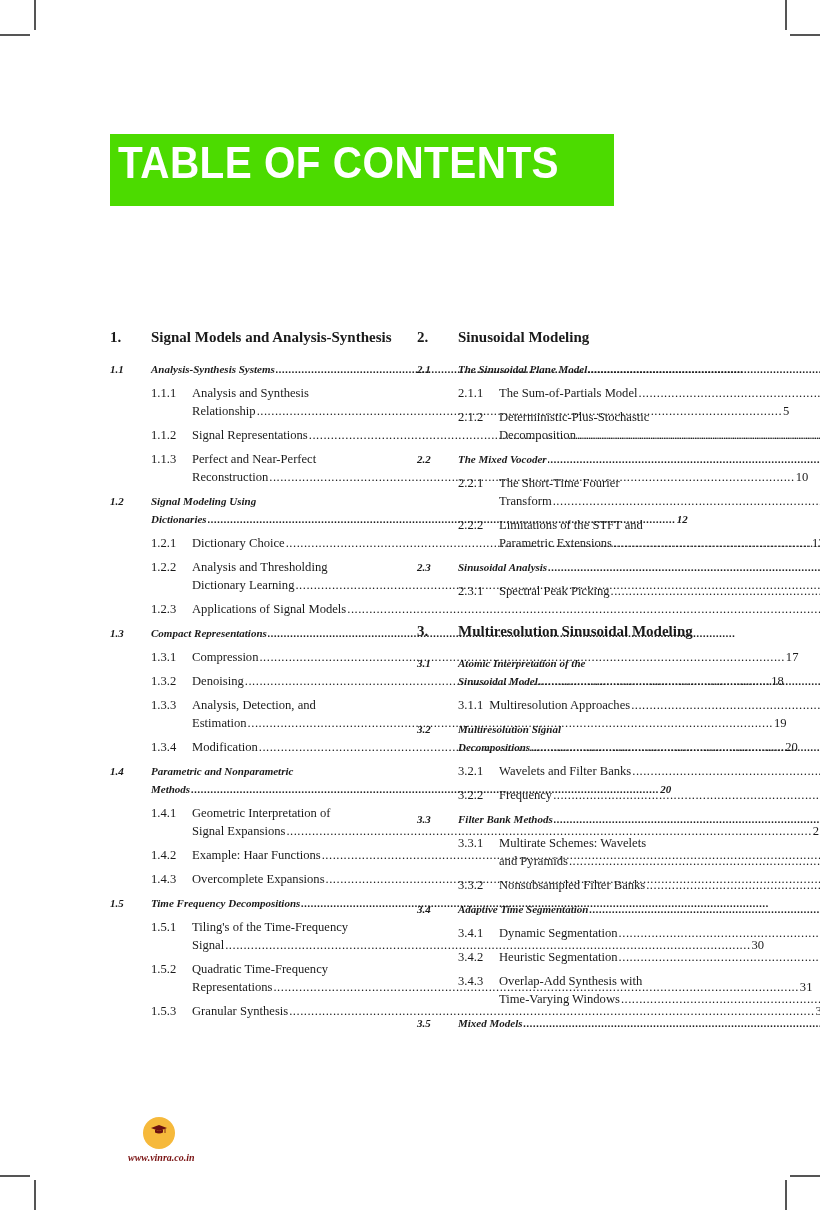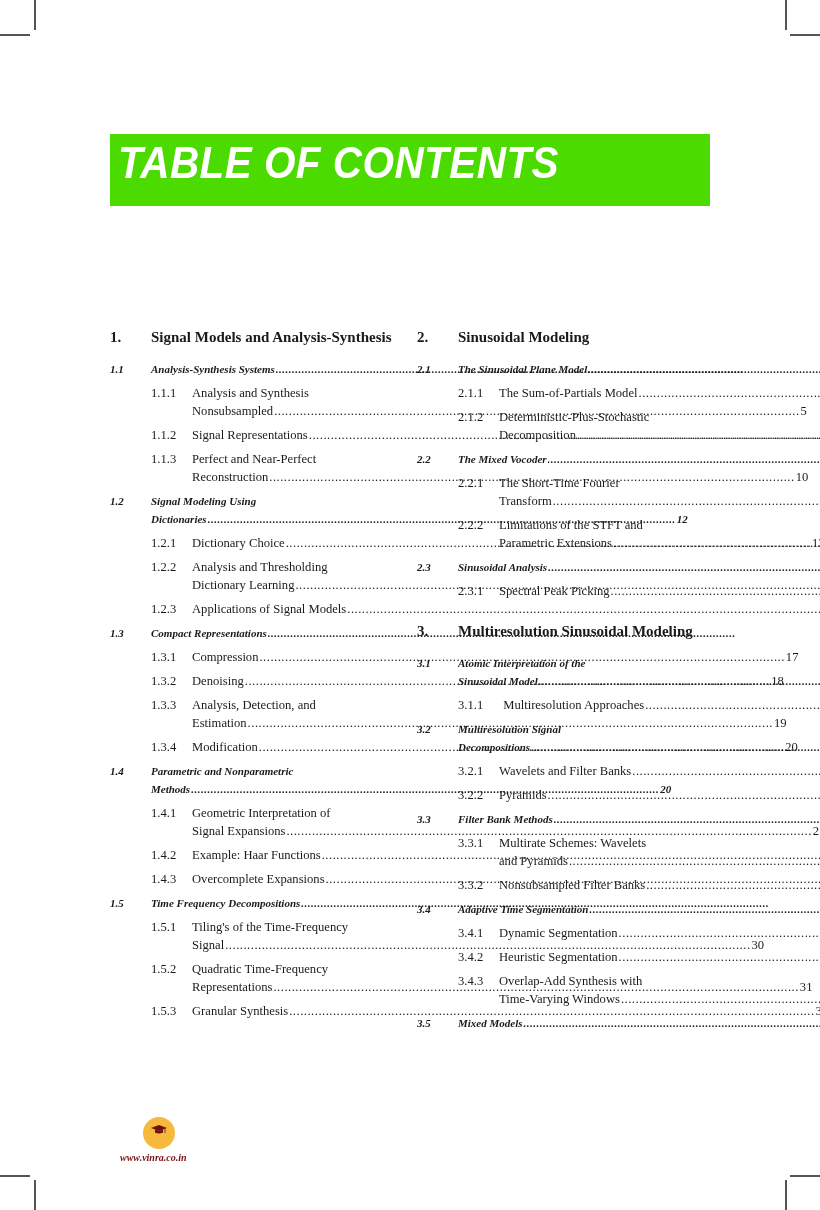--- a/index.html
+++ b/index.html
@@ -6,23 +6,22 @@
   body {
     width: 820px; height: 1210px; position: relative; background: #ffffff;
     font-family: "Liberation Serif", "DejaVu Serif", serif; color: #1a1a1a;
     overflow: hidden;
   }
   .crop { position: absolute; background: #555; }
   .crop.v { width: 1.5px; height: 30px; }
   .crop.h { height: 1.5px; width: 30px; }
 
   .title-band {
-    position: absolute; left: 110px; top: 134px; width: 600px; height: 72px;
+    position: absolute; left: 110px; top: 134px; width: 504px; height: 72px;
     background: #4cdb00;
-    font-style: italic;
   }
   .title-text {
     position: absolute; left: 8px; top: 4px;
     font-family: "Liberation Sans", "DejaVu Sans", sans-serif;
     font-weight: bold; font-size: 44px; color: #ffffff; letter-spacing: 0.5px;
     transform: scaleX(0.92); transform-origin: left top;
   }
 
   .col { position: absolute; top: 328px; width: 292px; }
   .col.left { left: 110px; }
@@ -33,32 +32,32 @@
   .chapter .txt { flex: 1; }
   .chapter.later { margin-top: 22px; }
 
   .sec { display: flex; font-weight: bold; font-size: 11px; line-height: 18px; margin-bottom: 6px; font-style: italic; }
   .sec .num { width: 41px; flex: none; }
   .sec .body { flex: 1; }
 
   .sub { display: flex; font-size: 12.6px; line-height: 18px; margin-bottom: 6px; padding-left: 41px; }
   .sub .num { width: 41px; flex: none; }
   .sub .body { flex: 1; }
-  .sub.tight .num { width: auto; margin-right: 20px; }
+  .sub.tight .num { width: auto; margin-right: 6px; }
 
   .line { display: flex; align-items: baseline; }
   .line .t { white-space: nowrap; }
   .line .dots { flex: 1; overflow: hidden; white-space: nowrap; margin: 0 1px; }
   .line .dots::after { content: "................................................................................................................................................"; letter-spacing: 0.5px; }
   .line .p { white-space: nowrap; }
 
   .logo { position: absolute; left: 143px; top: 1117px; width: 32px; height: 32px; border-radius: 50%; background: #f6b93b; }
   .logo-cap { position: absolute; left: 8px; top: 7px; width: 16px; height: 12px; }
   .logo-url {
-    position: absolute; left: 120px; top: 1152px; font-size: 10px; font-style: italic;
+    position: absolute; left: 128px; top: 1152px; font-size: 10px; font-style: italic;
     font-weight: bold; color: #7a1313; font-family: "Liberation Serif", serif;
   }
 </style>
 </head>
 <body>
 
 <div class="crop v" style="left:34px;top:0;"></div>
 <div class="crop h" style="left:0;top:34px;"></div>
 <div class="crop v" style="left:785px;top:0;"></div>
 <div class="crop h" style="left:790px;top:34px;"></div>
@@ -83,21 +82,21 @@
           <span class="t">Analysis-Synthesis Systems</span>
           <span class="dots"></span>
         </div>
       </div>
     </div>
     <div class="sub">
       <div class="num">1.1.1</div>
       <div class="body">
         <div class="l1">Analysis and Synthesis</div>
         <div class="line">
-          <span class="t">Nonsubsampled</span>
+          <span class="t">Relationship</span>
           <span class="dots"></span>
           <span class="p">5</span>
         </div>
       </div>
     </div>
     <div class="sub">
       <div class="num">1.1.2</div>
       <div class="body">
         <div class="line">
           <span class="t">Signal Representations</span>
@@ -407,21 +406,21 @@
         <div class="line">
           <span class="t">Wavelets and Filter Banks</span>
           <span class="dots"></span>
         </div>
       </div>
     </div>
     <div class="sub">
       <div class="num">3.2.2</div>
       <div class="body">
         <div class="line">
-          <span class="t">Pyramids</span>
+          <span class="t">Frequency</span>
           <span class="dots"></span>
         </div>
       </div>
     </div>
     <div class="sec">
       <div class="num">3.3</div>
       <div class="body">
         <div class="line">
           <span class="t">Filter Bank Methods</span>
           <span class="dots"></span>

